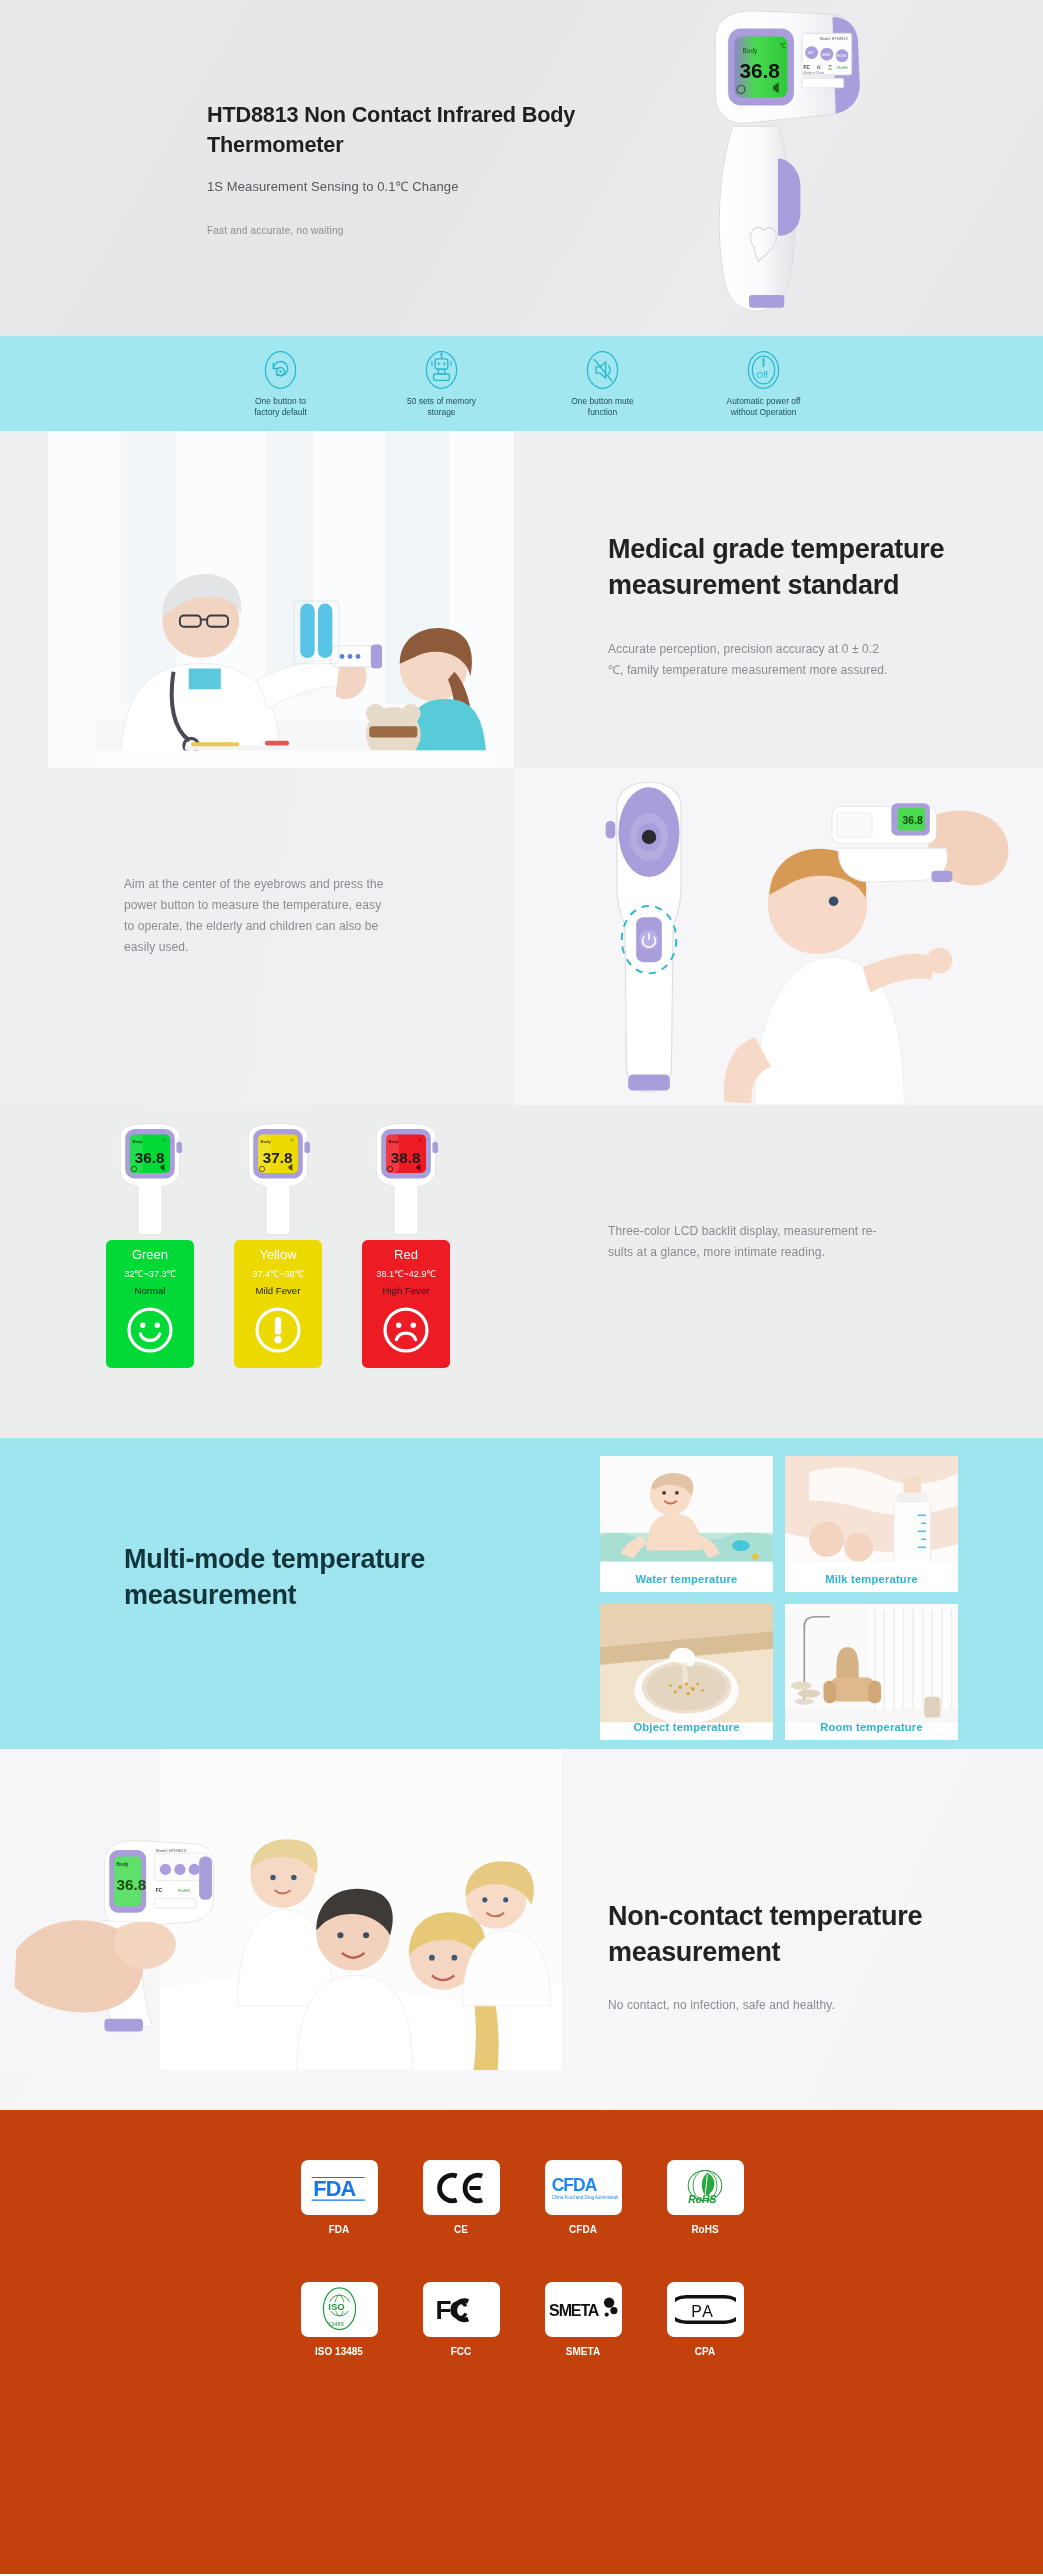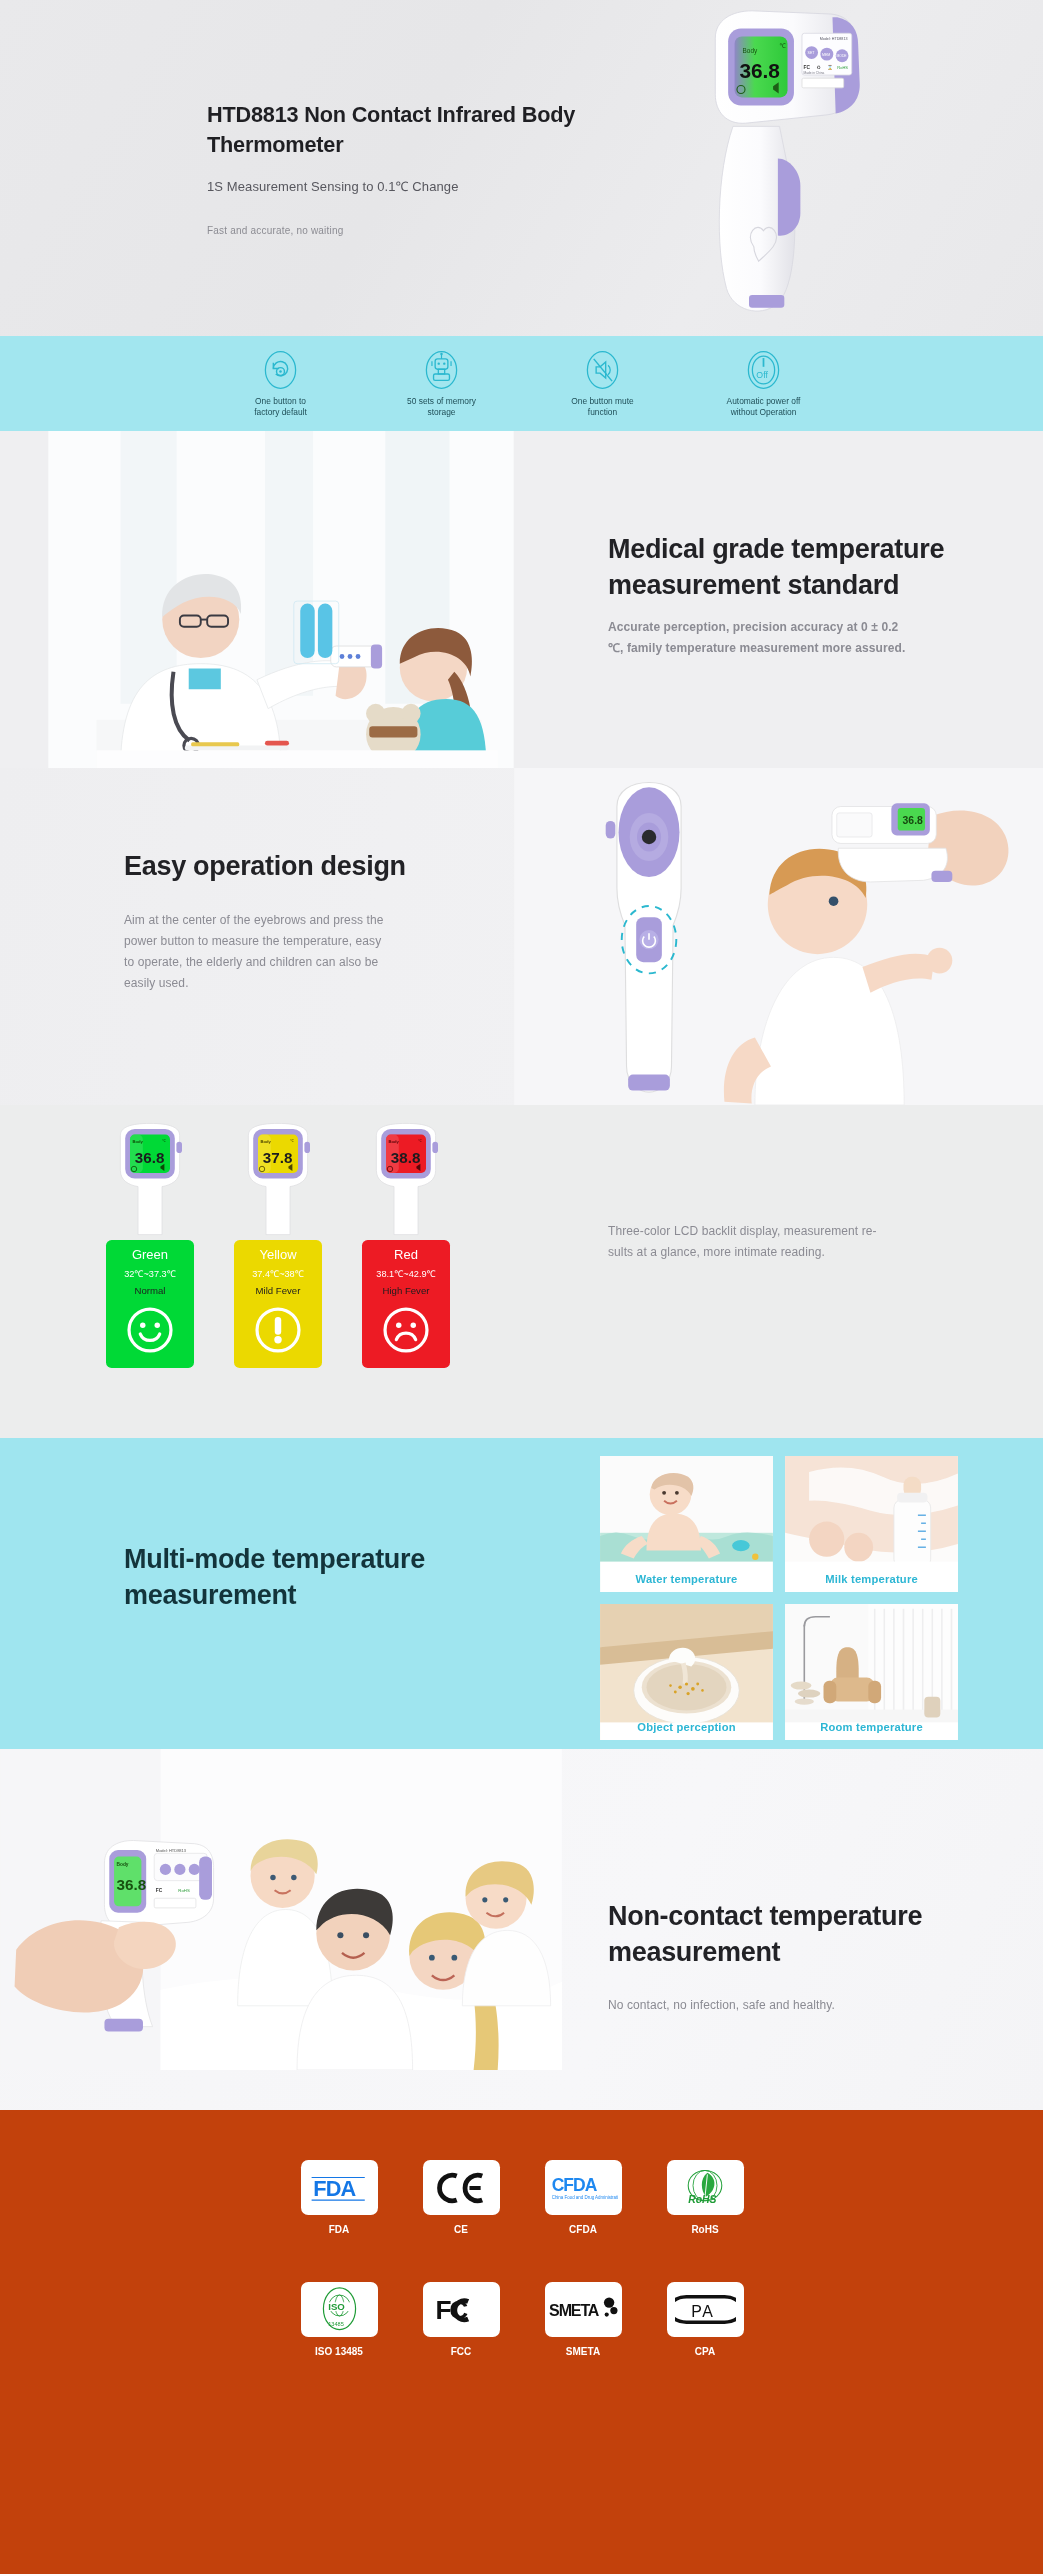--- a/index.html
+++ b/index.html
@@ -41,21 +41,21 @@
   .featurebar {
     height: 95px; background: #a2e6ef;
     display: flex; align-items: center; justify-content: center; gap: 0;
   }
   .feat { width: 161px; text-align: center; }
   .feat-ico { display: flex; justify-content: center; margin-bottom: 4.8px; }
   .feat-label { font-size: 8.4px; color: #1f4e57; line-height: 1.35; }
   .medical-wrap { position: relative; height: 337px; width: 100%; background:#efeff1; }
   .medical-photo { position: absolute; left: 0; top: 0; width: 562px; height: 337px; }
   .medical-copy { position: absolute; left: 608px; top: 100px; width: 377px; }
-  .medical-copy .sub { margin-top: 13px; font-weight: bold; }
+  .medical-copy .sub { margin-top: 35px; }
 
   
   .easy { position: relative; height: 337px; width: 100%;
           background: linear-gradient(100deg,#eeeef0 0%,#f1f1f3 55%,#f7f7f9 100%); }
   .easy-copy { position: absolute; left: 124px; top: 80px; width: 337px; }
   .easy-copy .sub { margin-top: 26px; }
   .easy-photo { position: absolute; right: 0; top: 0; width: 530px; height: 337px; }
 
   
   .tri { position: relative; height: 333px; background: #eceded; }
@@ -294,21 +294,20 @@
       </div>
       <div class="sub">
         <div>Accurate perception, precision accuracy at 0 ± 0.2</div>
         <div>℃, family temperature measurement more assured.</div>
       </div>
     </div>
   </section>
 
   <section class="easy sec">
     <div class="easy-copy">
-      <div class="h2">Easy operation design</div>
       <div class="sub">
         <div>Aim at the center of the eyebrows and press the</div>
         <div>power button to measure the temperature, easy</div>
         <div>to operate, the elderly and children can also be</div>
         <div>easily used.</div>
       </div>
     </div>
     <div class="easy-photo">
       <svg width="530" height="337" viewBox="0 0 660 420">
         <rect width="660" height="420" fill="#f6f6f8"></rect>
@@ -508,21 +507,21 @@
               <circle cx="108" cy="100" r="2"></circle>
               <circle cx="116" cy="106" r="2.3"></circle>
             <circle cx="94" cy="110" r="1.8"></circle>
               <circle cx="122" cy="100" r="1.8"></circle>
               <circle cx="110" cy="112" r="2"></circle>
             <circle cx="128" cy="108" r="1.6"></circle>
               <circle cx="88" cy="102" r="1.6"></circle>
           </g>
           <rect y="148" width="216" height="22" fill="#ffffff"></rect>
         </svg>
-        <div class="mode-label">Object perception</div>
+        <div class="mode-label">Object temperature</div>
       </div>
 
       <div class="mode-card">
         <svg width="173" height="136" viewBox="0 0 216 170">
           <rect width="216" height="170" fill="#fafafa"></rect>
           <rect x="104" y="0" width="112" height="140" fill="#fdfdfd"></rect>
           <g stroke="#eeeeef" stroke-width="2">
             <line x1="112" y1="6" x2="112" y2="140"></line>
               <line x1="124" y1="6" x2="124" y2="140"></line>
             <line x1="136" y1="6" x2="136" y2="140"></line>

